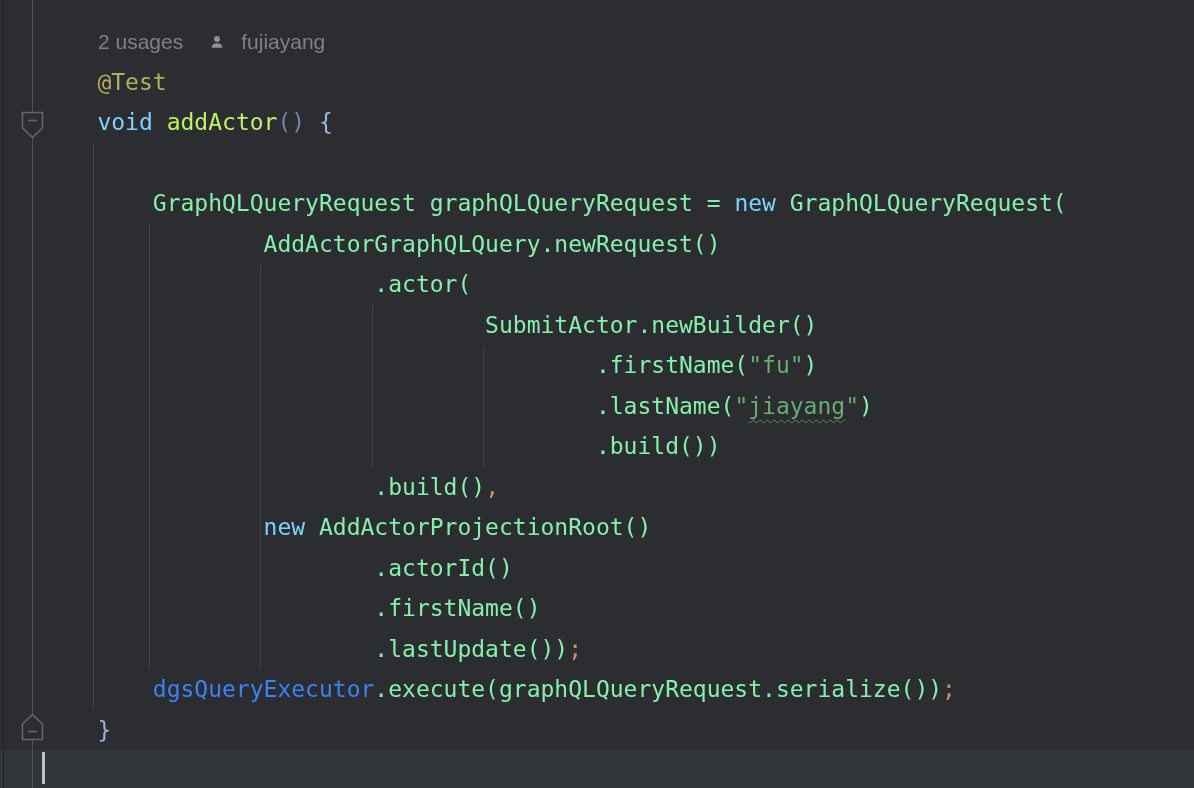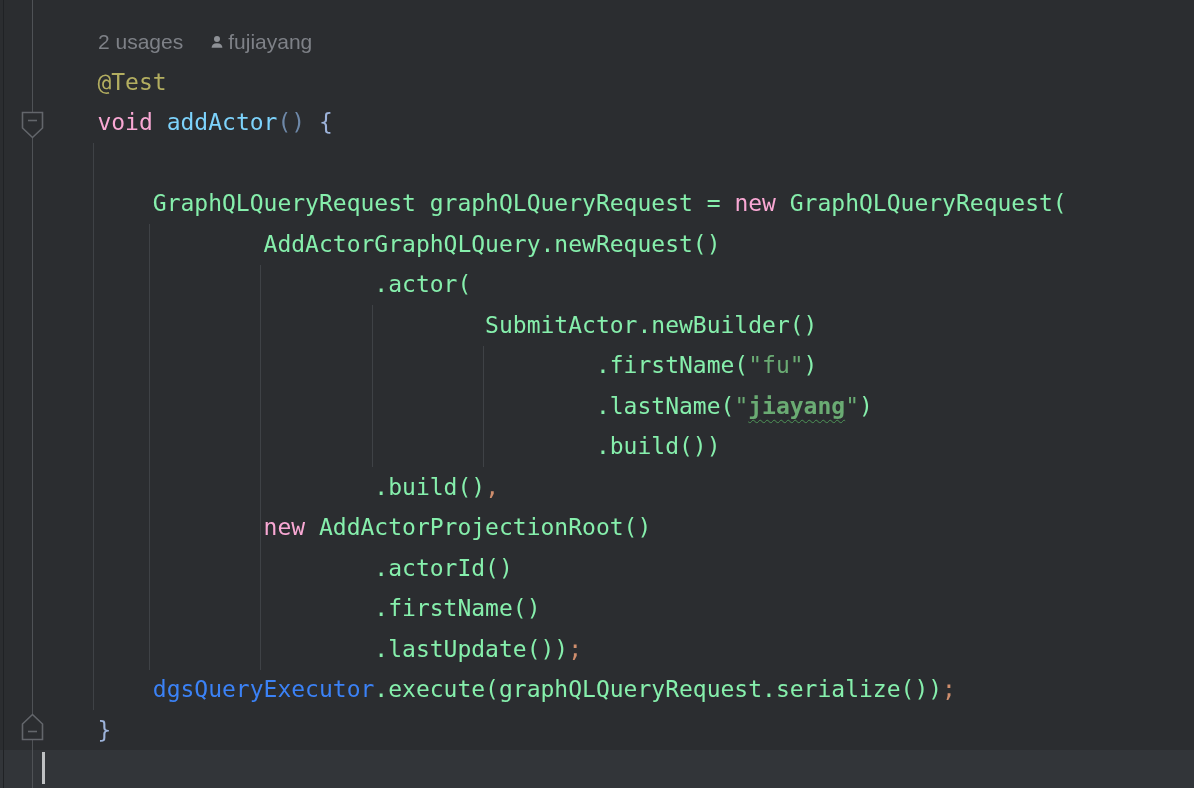--- a/index.html
+++ b/index.html
@@ -48,48 +48,47 @@
   }
   
   .code-lines {
     position: absolute;
     left: 42px; top: 21px;
     white-space: pre;
     line-height: 40.5px;
   }
   .line { height: 40.5px; }
   .tok-d     { color: #86efac; }
-  .tok-k     { color: #f9a8d4; }
+  .tok-k     { color: #7dd3fc; }
   .tok-ann   { color: #B3AE60; }
   .tok-str   { color: #6AAB73; }
   .tok-fld   { color: #3b82f6; }
   .tok-pun   { color: #CF8E6D; }
-  .tok-mdecl { color: #7dd3fc; }
+  .tok-mdecl { color: #bef264; }
   .tok-brace { color: #9DB3DA; }
   .tok-paren2{ color: #6E88A8; }
   .tok-it    { }
   .tok-typo  {
     text-decoration: underline wavy #4E9456;
     text-decoration-thickness: 1px;
     text-underline-offset: 5px;
-    font-weight: bold;
   }
   
   .inlay-row {
     position: absolute;
     left: 98px; top: 27px;
     height: 30px;
     display: flex;
     align-items: center;
     font-family: "Liberation Sans", "DejaVu Sans", sans-serif;
     font-size: 21px;
     color: #7E8187;
   }
   .inlay-usages { margin-right: 26px; cursor: pointer; }
-  .inlay-author { margin-left: 3px; cursor: pointer; }
+  .inlay-author { margin-left: 16px; cursor: pointer; }
   
   .caret {
     position: absolute;
     left: 42px; top: 752px;
     width: 3px; height: 32px;
     background: #BFC1C3;
   }
 </style>
 </head>
 <body>

